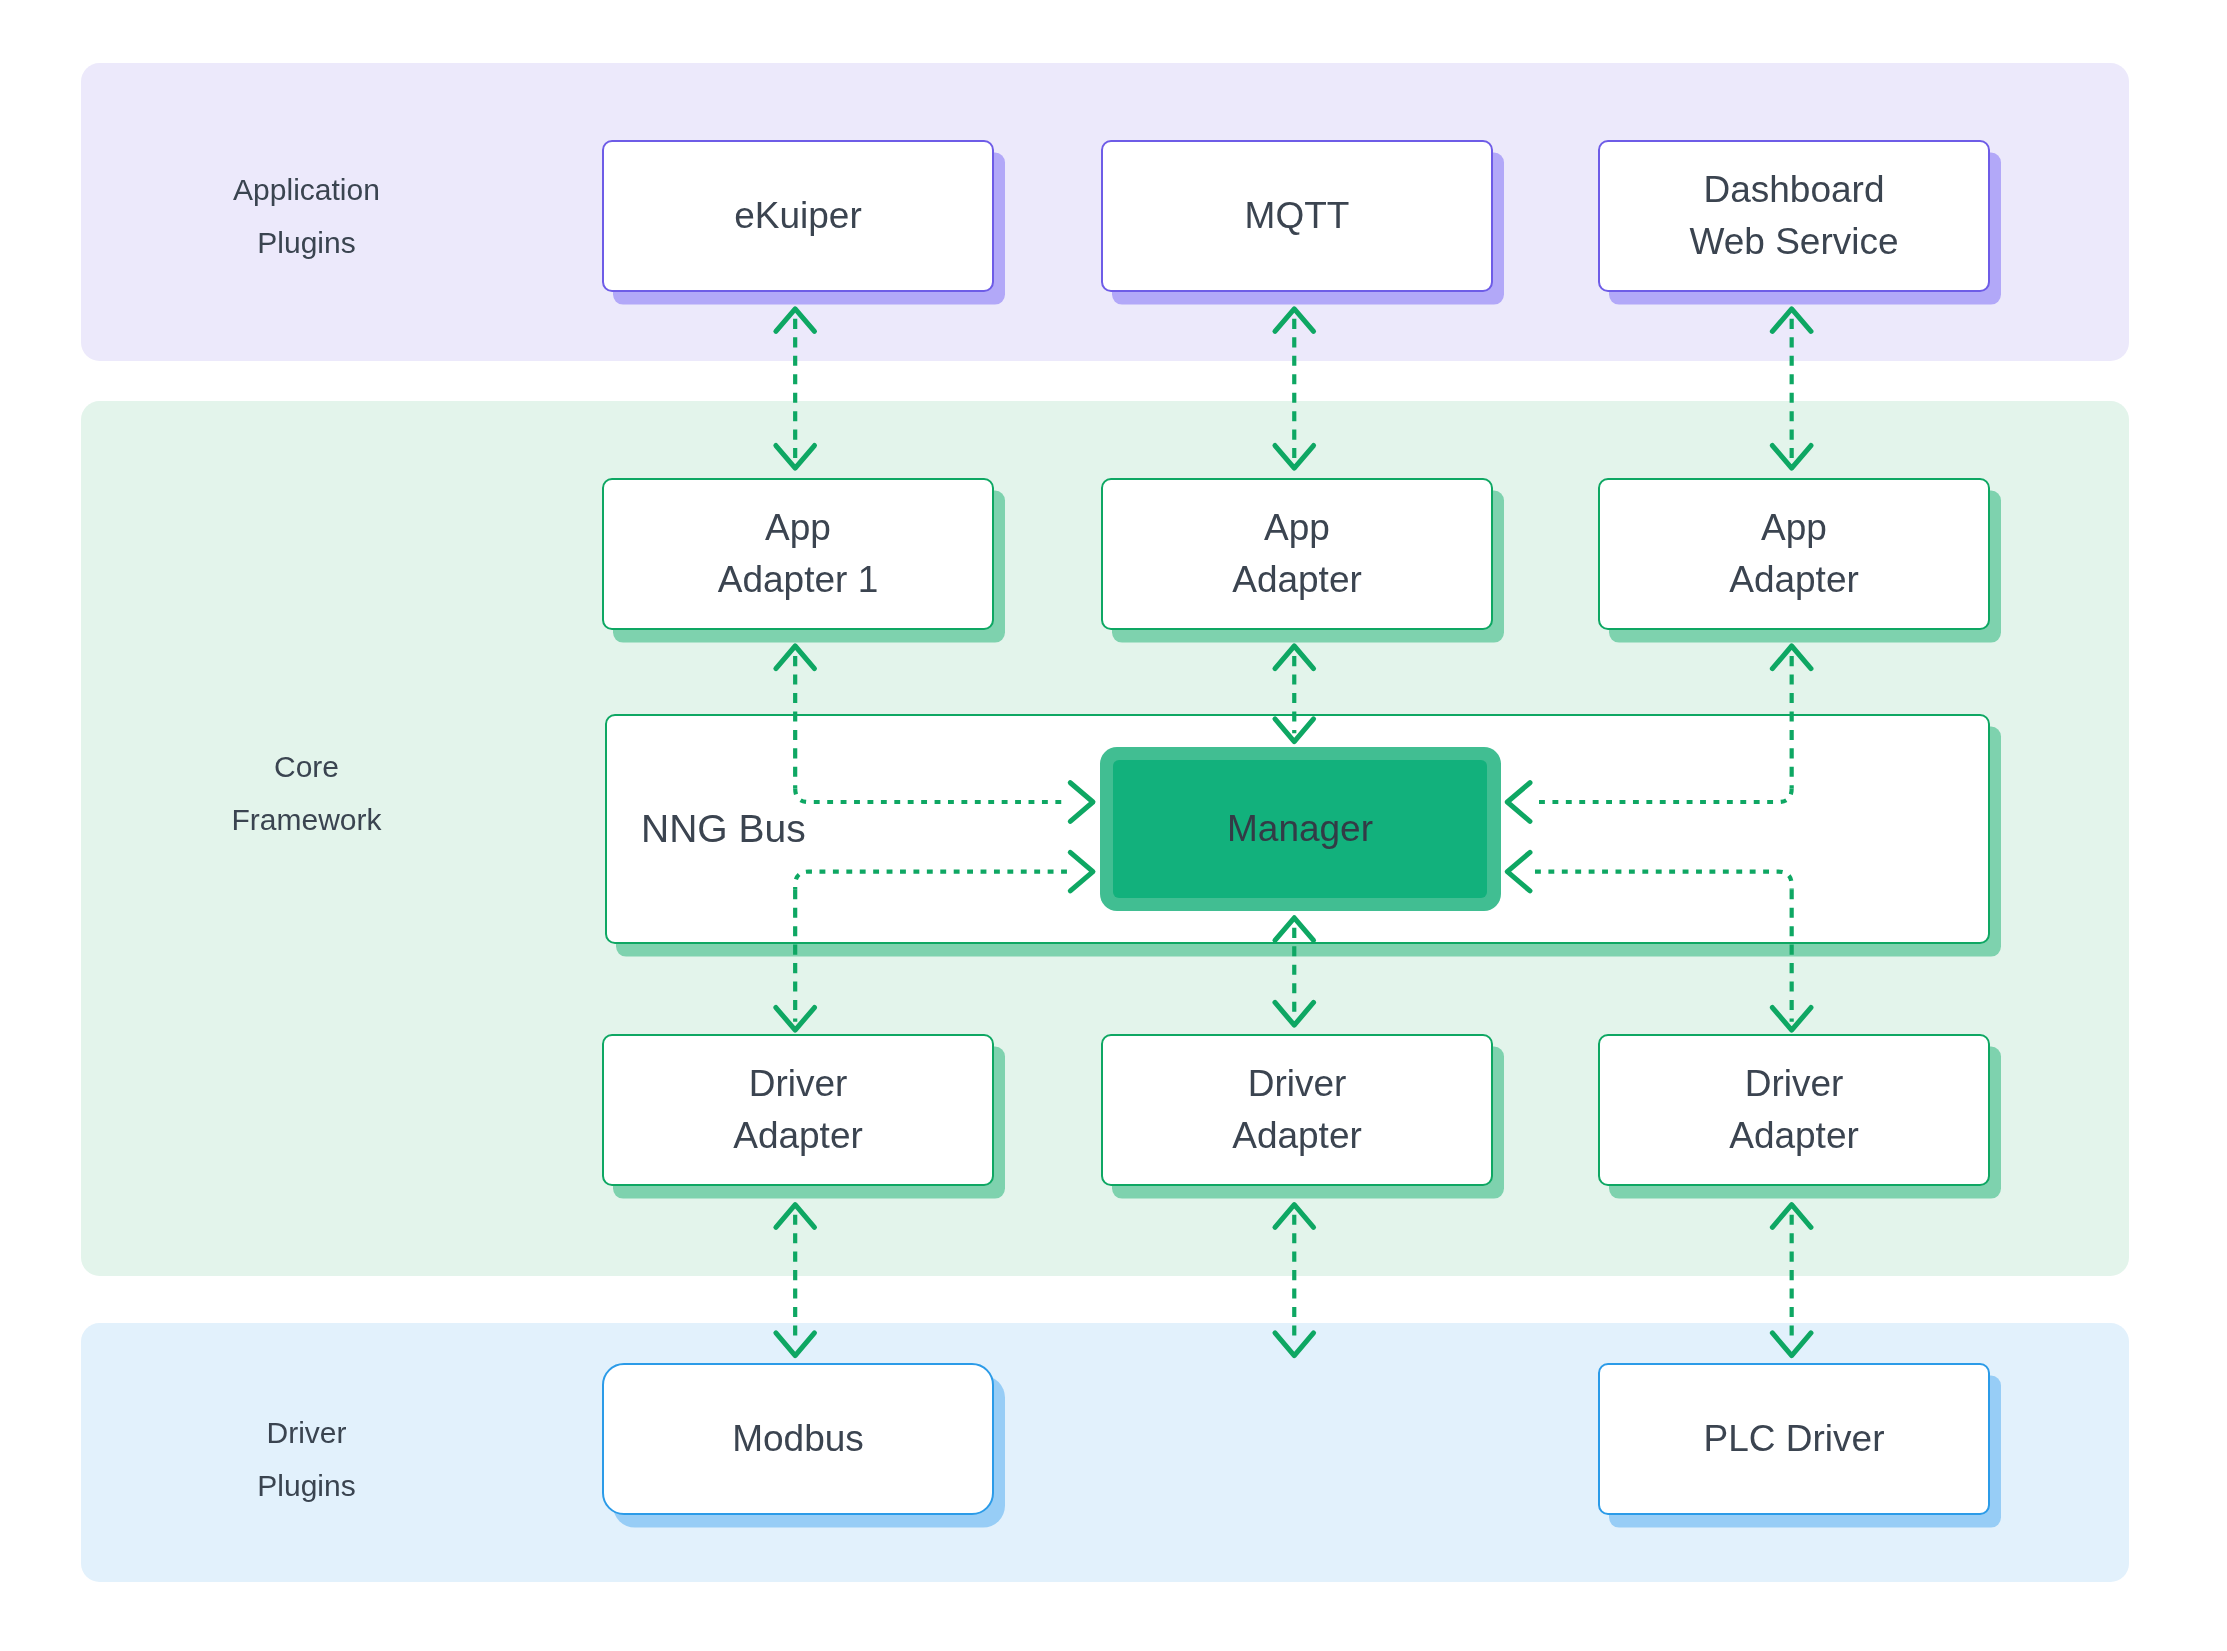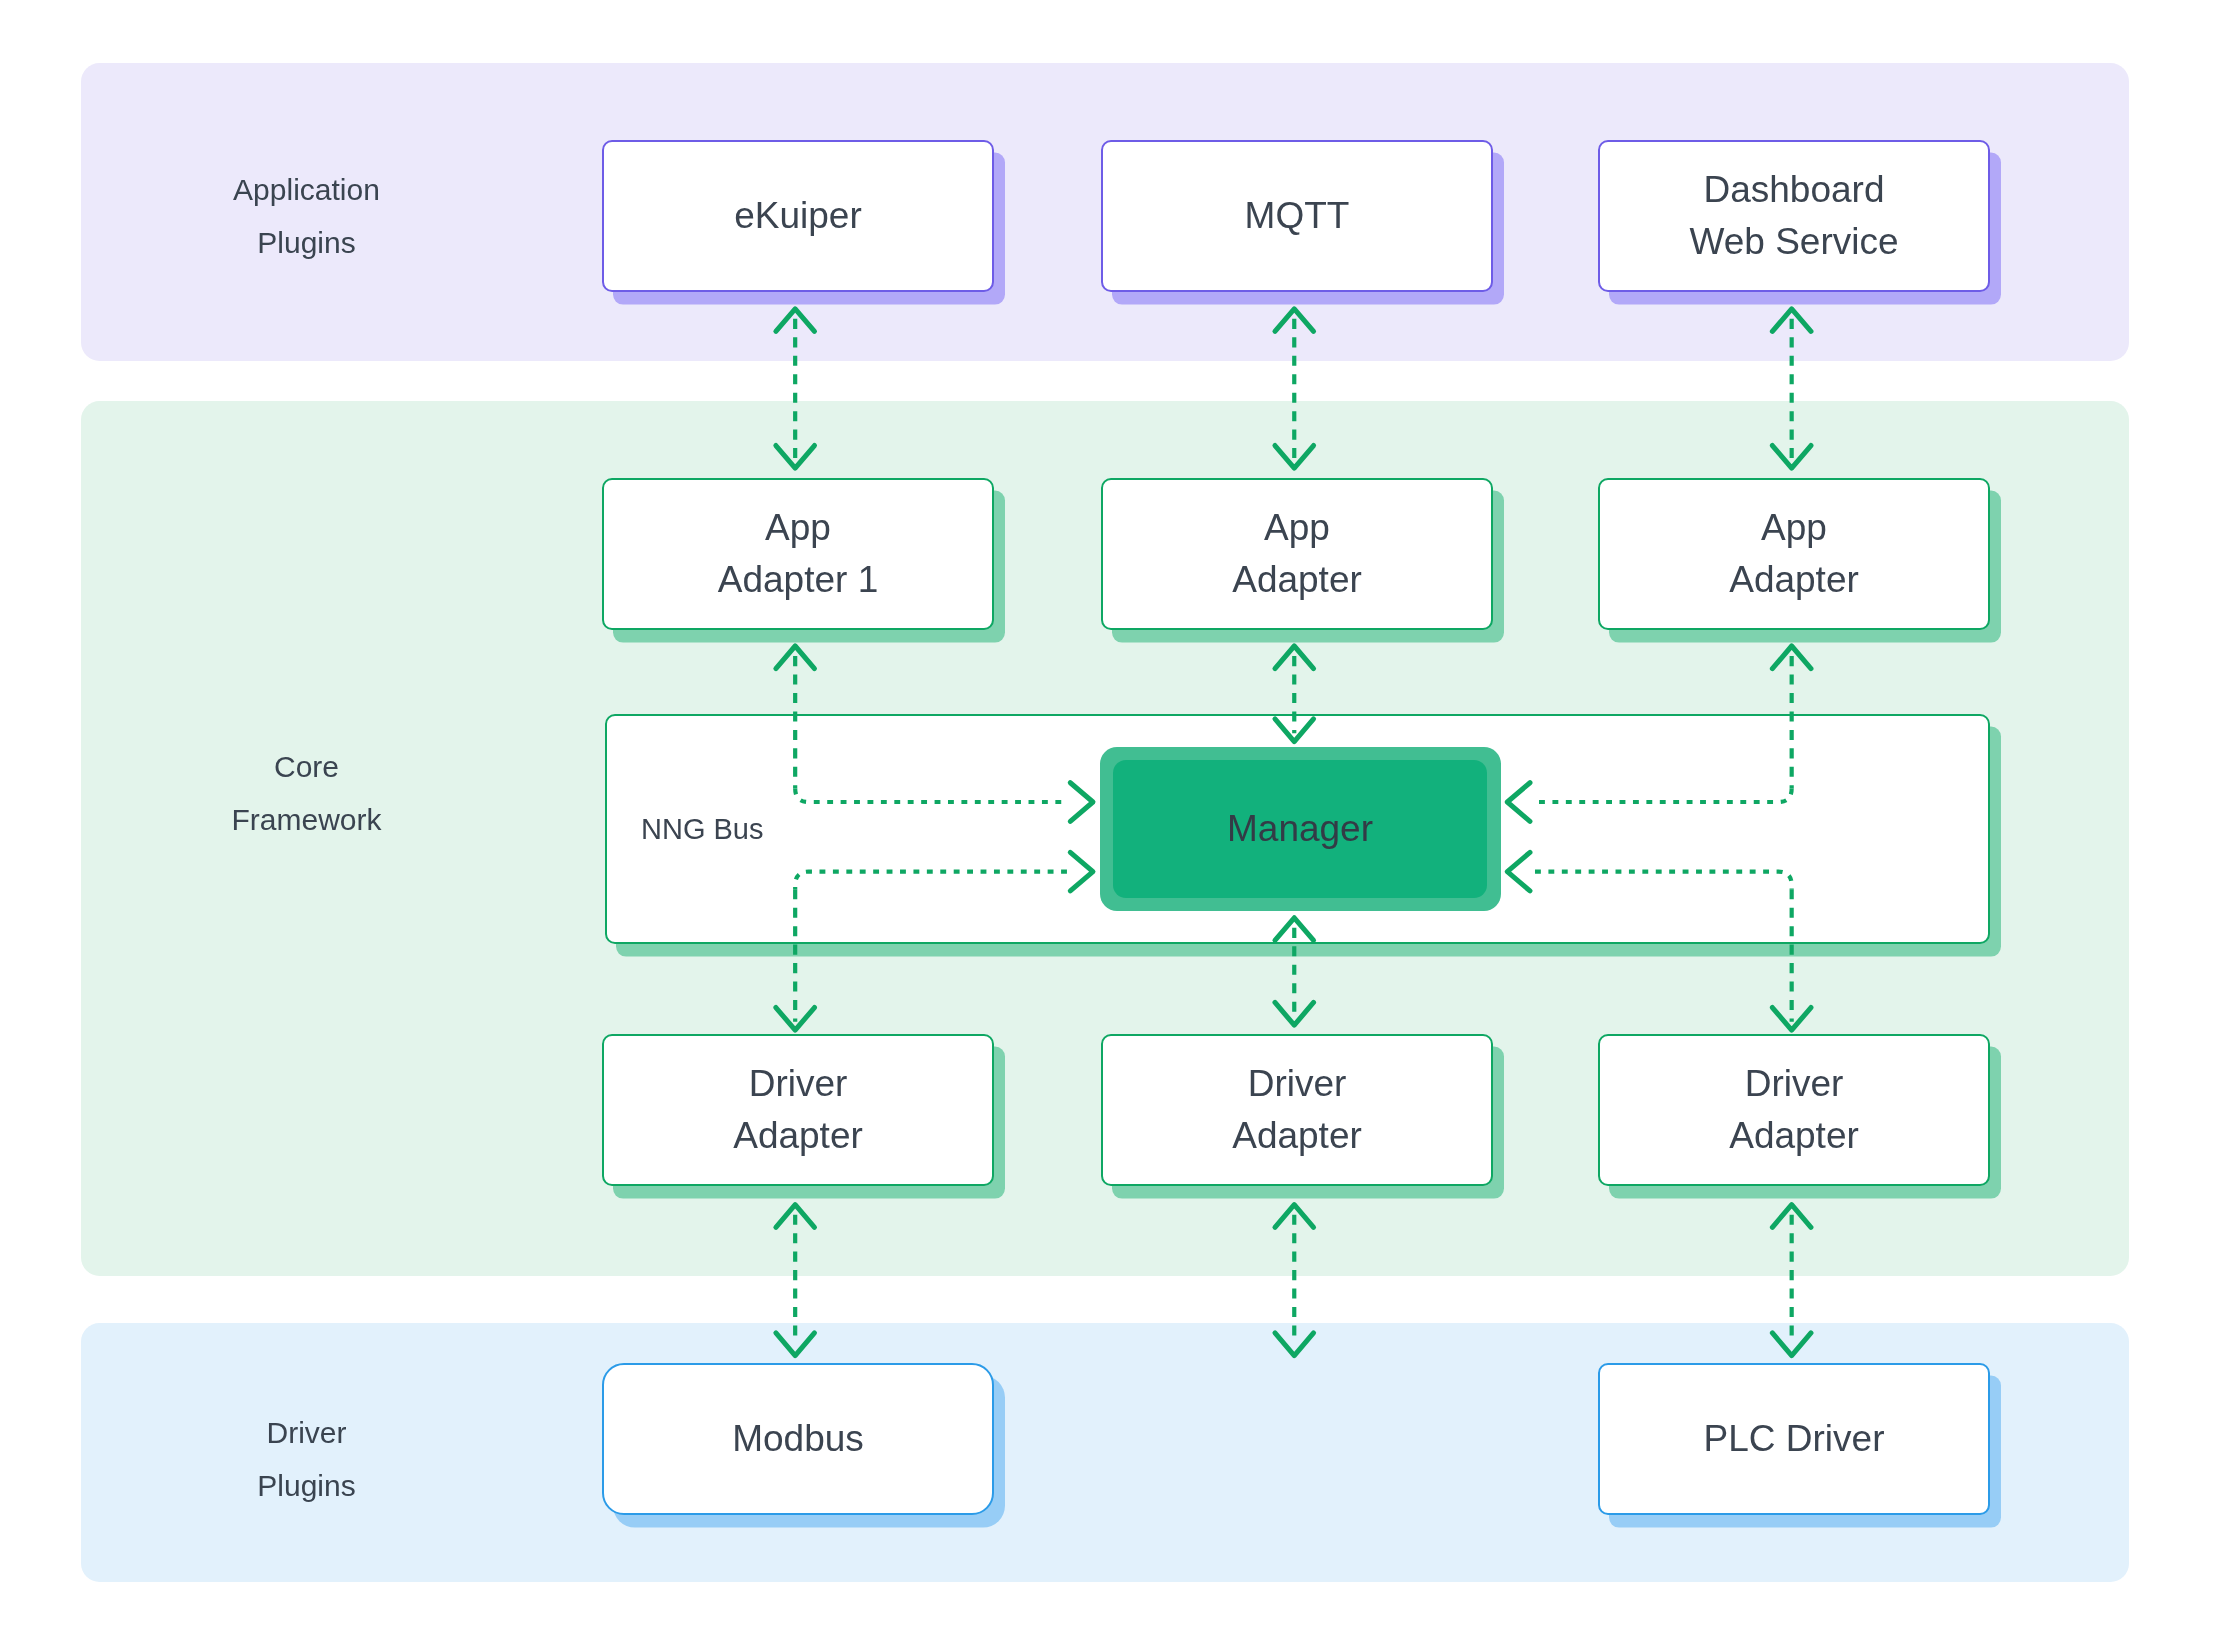--- a/index.html
+++ b/index.html
@@ -25,27 +25,27 @@
   .box.purple { border-color:#6E5CE7; box-shadow:11px 12.6px 0 #B2A8F8; }
   .box.green  { border-color:#0EA763; box-shadow:11px 12.6px 0 #7ED2AE; }
   .box.blue   { border-color:#2B9BE8; box-shadow:11px 12.6px 0 #97CDF6; }
 
   .bus {
     position:absolute; background:#ffffff; border:2.5px solid #0EA763; border-radius:10px;
     box-shadow:11px 12.6px 0 #7ED2AE;
   }
   .bus-label {
     position:absolute; left:34px; top:0; height:100%; display:flex; align-items:center;
-    font-size:29px; color:#3B4450;
+    font-size:39px; color:#3B4450;
   }
   .manager-halo {
     position:absolute; background:#41BE92; border-radius:17px;
   }
   .manager {
-    position:absolute; background:#12B17C; border-radius:13px;
+    position:absolute; background:#12B17C; border-radius:6px;
     display:flex; align-items:center; justify-content:center;
     font-size:37px; color:#333B46;
   }
   svg.arrows { position:absolute; left:0; top:0; pointer-events:none; }
   .dashv { stroke:#0EA763; stroke-width:5; fill:none; stroke-dasharray:12 10; }
   .doth  { stroke:#0EA763; stroke-width:5; fill:none; stroke-dasharray:7 9; }
   .head  { stroke:#0EA763; stroke-width:6; fill:none; stroke-linecap:round; stroke-linejoin:round; }
 </style>
 </head>
 <body>

